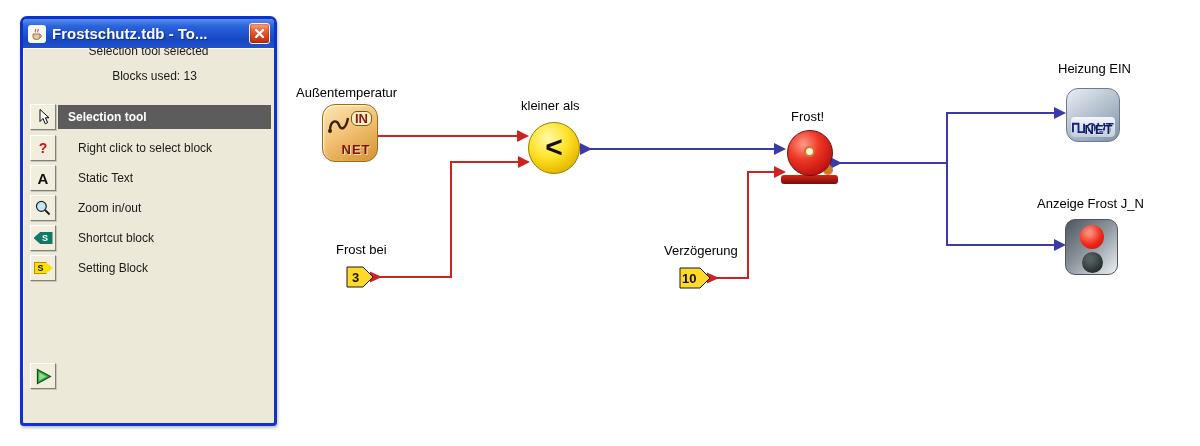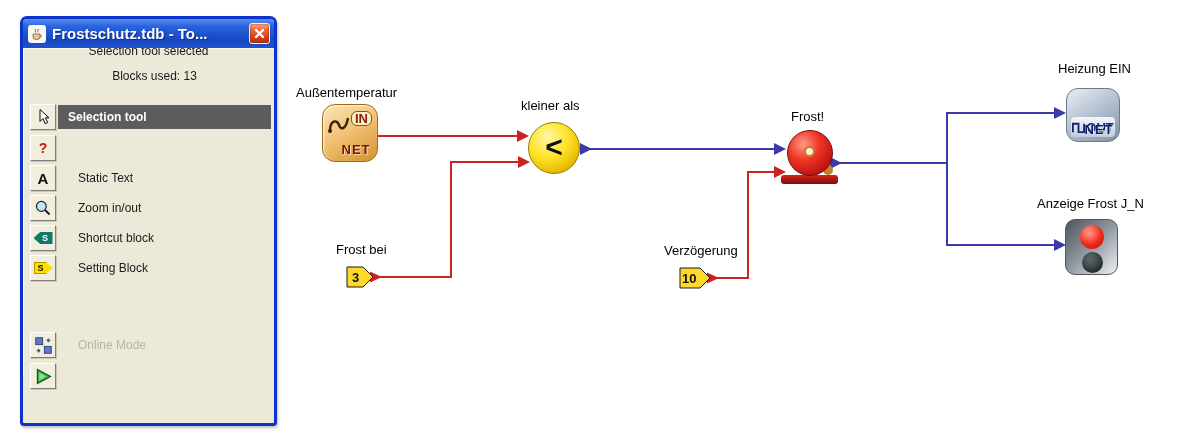--- a/index.html
+++ b/index.html
@@ -171,20 +171,21 @@
           <path d="M8,2 L8,18 L12,14 L15,21 L18.2,19.4 L15.2,13 L20,13 Z" fill="#ffffff" stroke="#000" stroke-width="1.3"></path>
         </svg>
       </span>
       <span class="tool-label selected">Selection tool</span>
     </div>
 
     <div class="tool-row" style="top:87px">
       <span class="tool-btn">
         <span class="glyph-q">?</span>
       </span>
+      <span class="tool-label">Right click to select block</span>
     </div>
 
     <div class="tool-row" style="top:117px">
       <span class="tool-btn">
         <span class="glyph-a">A</span>
       </span>
       <span class="tool-label">Static Text</span>
     </div>
 
     <div class="tool-row" style="top:147px">
@@ -204,31 +205,20 @@
       <span class="tool-label">Shortcut block</span>
     </div>
 
     <div class="tool-row" style="top:207px">
       <span class="tool-btn">
         <span class="tag-right">S</span>
       </span>
       <span class="tool-label">Setting Block</span>
     </div>
 
-    <div class="tool-row" style="top:284px">
-      <span class="tool-btn">
-        <svg width="19" height="19" viewBox="0 0 22 22">
-          <rect x="2" y="2" width="8" height="8" fill="#5b79c8" stroke="#2a3a6a" stroke-width="1"></rect>
-          <rect x="12" y="12" width="8" height="8" fill="#5b79c8" stroke="#2a3a6a" stroke-width="1"></rect>
-          <path d="M19,5 h-4 M15,5 l2.4,-2 M15,5 l2.4,2" fill="none" stroke="#4a5a6a" stroke-width="1.4"></path>
-          <path d="M3,17 h4 M7,17 l-2.4,-2 M7,17 l-2.4,2" fill="none" stroke="#4a5a6a" stroke-width="1.4"></path>
-        </svg>
-      </span>
-      <span class="tool-label disabled">Online Mode</span>
-    </div>
 
     <div class="tool-row" style="top:315px">
       <span class="tool-btn">
         <svg width="19" height="19" viewBox="0 0 22 22">
           <polygon points="4,3 19,11 4,19" fill="#3cb043" stroke="#14501a" stroke-width="1.4"></polygon>
           <polygon points="6,6.5 14,11 6,15.5" fill="#8fe08f"></polygon>
         </svg>
       </span>
     </div>
   </div>

